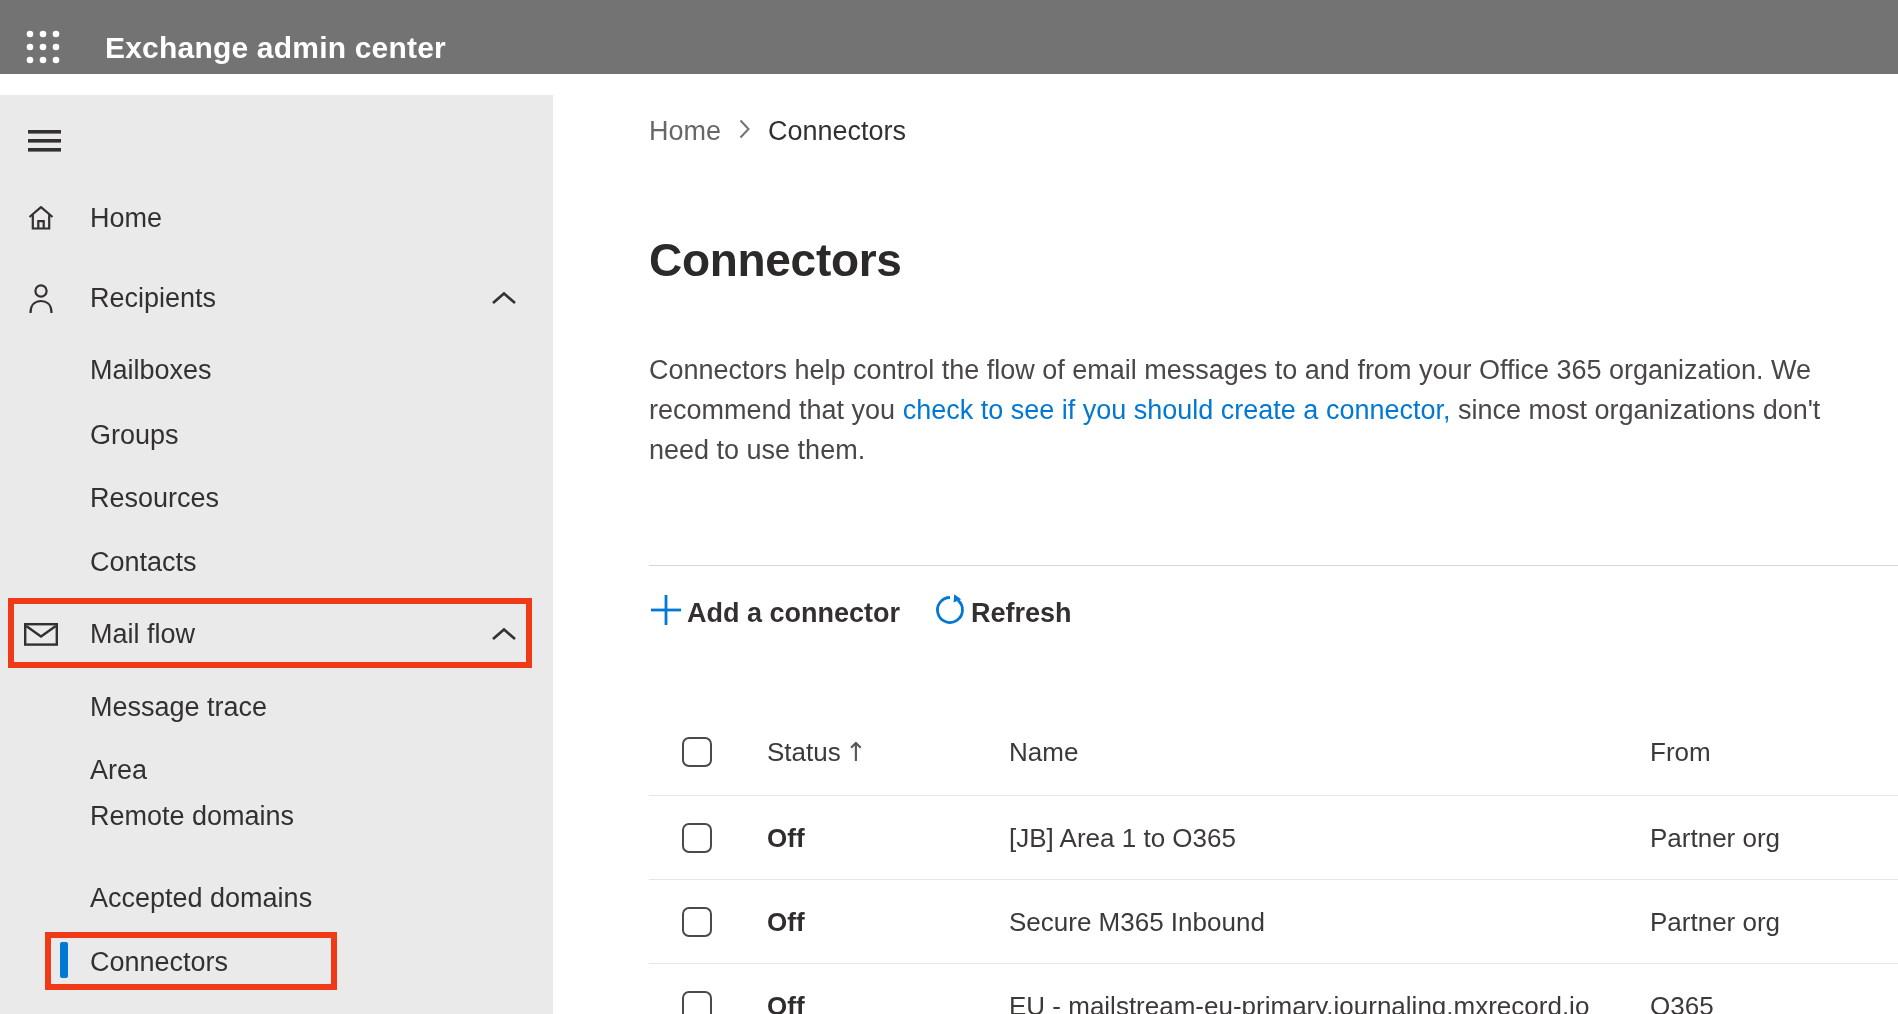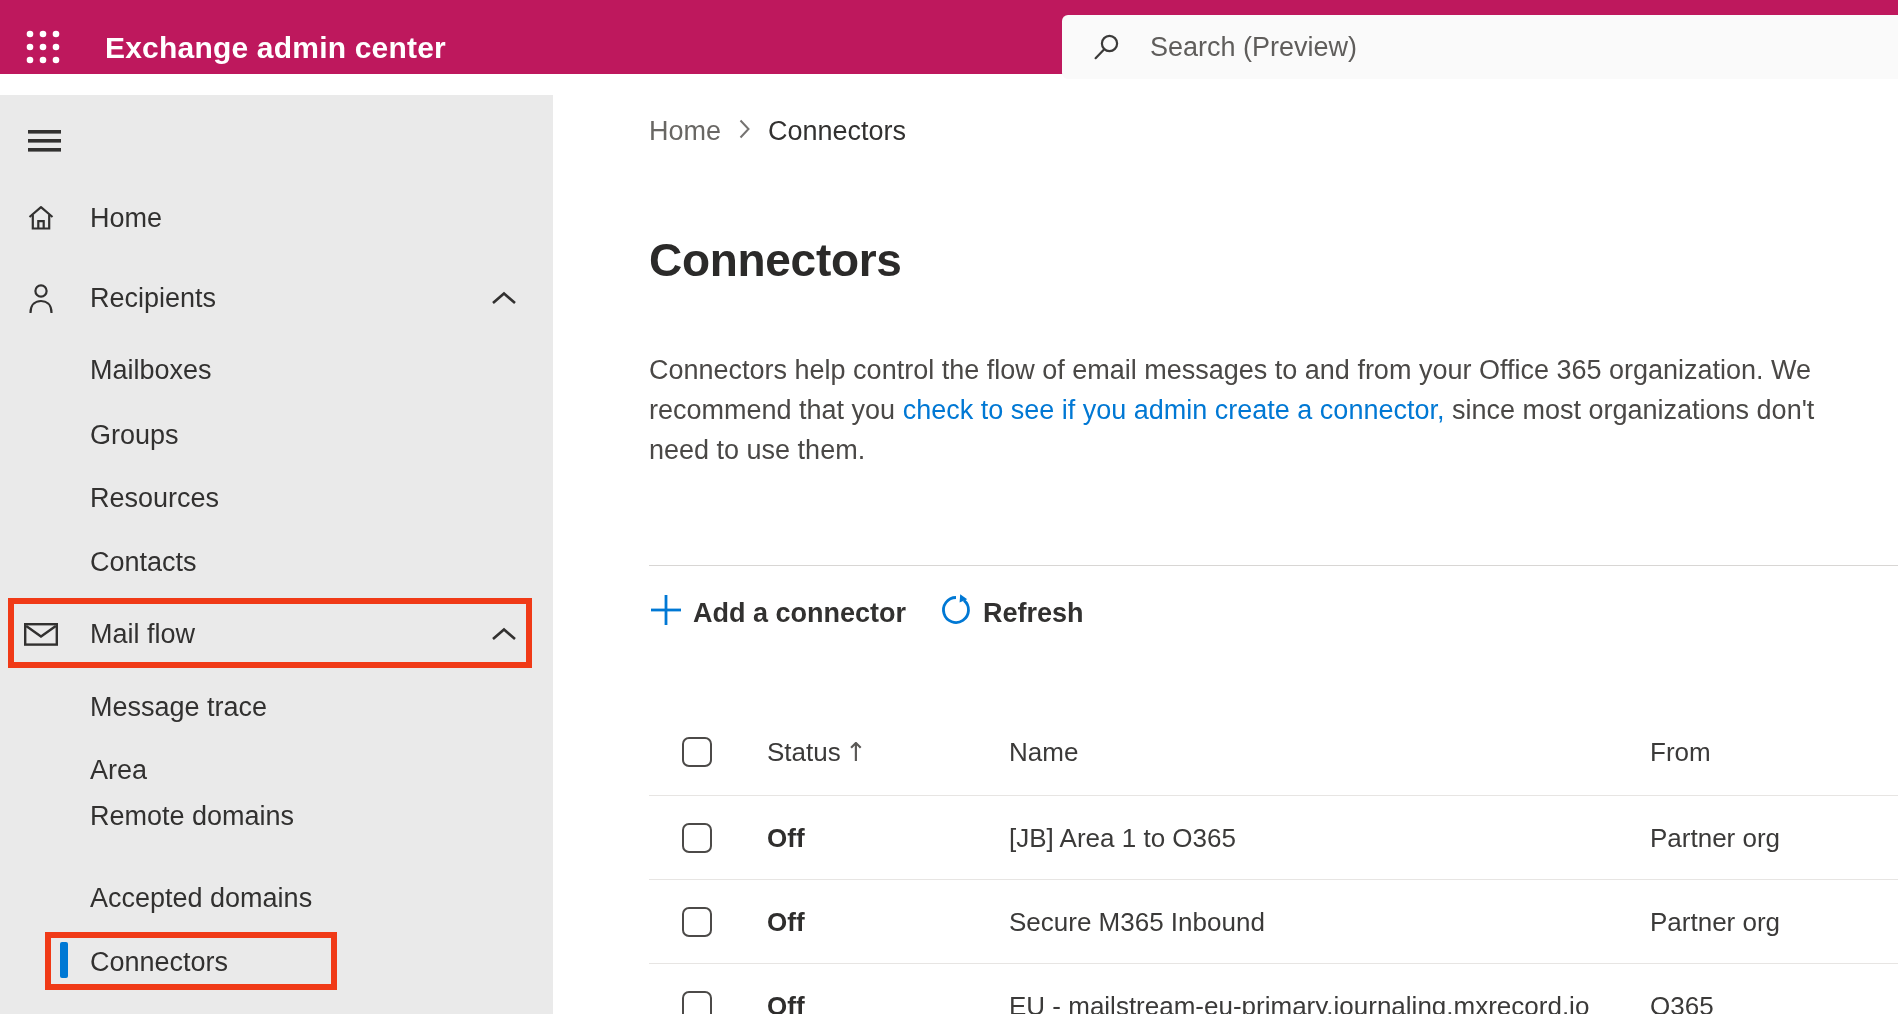--- a/index.html
+++ b/index.html
@@ -1,20 +1,20 @@
 <!DOCTYPE html>
 <html><head>
 <meta charset="utf-8">
 <style>
   html,body{margin:0;padding:0;background:#fff;}
   #app{position:relative;width:1898px;height:1014px;overflow:hidden;background:#fff;
        font-family:"Liberation Sans","DejaVu Sans",sans-serif;color:#323130;}
 
   
-  .topbar{position:absolute;left:0;top:0;width:1898px;height:74px;background:#be185d;}
+  .topbar{position:absolute;left:0;top:0;width:1898px;height:74px;background:#737373;}
   .waffle-btn{position:absolute;left:19px;top:28px;width:40px;height:40px;background:transparent;border:none;cursor:pointer;}
   .app-title{position:absolute;left:105px;top:0;height:95px;display:flex;align-items:center;
              color:#ffffff;font-size:30px;font-weight:700;letter-spacing:.2px;}
   .searchbox{position:absolute;left:1062px;top:15px;width:836px;height:64px;background:#fafafa;border-radius:6px 0 0 6px;}
   .searchbox .mag{position:absolute;left:30px;top:17px;}
   .searchbox input{position:absolute;left:0;top:0;width:100%;height:100%;border:none;outline:none;background:transparent;
                    box-sizing:border-box;padding-left:88px;font-size:27px;color:#323130;
                    font-family:"Liberation Sans","DejaVu Sans",sans-serif;}
   .searchbox input::placeholder{color:#5f5d5b;opacity:1;}
 
@@ -35,21 +35,21 @@
   
   .main{position:absolute;left:553px;top:95px;width:1345px;height:919px;background:#fff;}
   .breadcrumb{position:absolute;left:96px;top:18px;height:36px;display:flex;align-items:center;gap:17px;font-size:27px;}
   .bc-home{color:#696764;cursor:pointer;text-decoration:none;}
   .bc-current{color:#323130;}
   .page-title{position:absolute;left:96px;top:138px;font-size:46px;font-weight:700;color:#2b2a29;letter-spacing:-.3px;}
   .intro{position:absolute;left:96px;top:255px;width:1215px;font-size:27px;line-height:40px;color:#4a4846;}
   .intro a{color:#0078d4;text-decoration:none;cursor:pointer;}
   .divider-toolbar{position:absolute;left:96px;right:0;top:470px;height:1px;background:#d8d6d4;}
   .toolbar{position:absolute;left:96px;top:496px;height:44px;display:flex;align-items:center;}
-  .tool{display:flex;align-items:center;gap:10px;background:none;border:none;cursor:pointer;padding:0;
+  .tool{display:flex;align-items:center;gap:4px;background:none;border:none;cursor:pointer;padding:0;
         font-size:27px;font-weight:700;color:#323130;font-family:"Liberation Sans","DejaVu Sans",sans-serif;}
   .tool + .tool{margin-left:33px;}
 
   
   .thead{position:absolute;left:96px;right:16px;top:630px;height:54px;}
   .trow{position:absolute;left:96px;right:0;height:84px;border-top:1px solid #e7e5e3;cursor:pointer;}
   .trow.r0{top:700px;} .trow.r1{top:784px;} .trow.r2{top:868px;}
   .cellpos{position:absolute;top:50%;transform:translateY(-50%);white-space:nowrap;}
   .c-check{left:33px;} .c-status{left:118px;} .c-arrow{left:196px;} .c-name{left:360px;} .c-from{left:1001px;}
   .hdr-text{font-size:26px;color:#3b3a39;}
@@ -75,29 +75,20 @@
               <circle cx="18" cy="18" r="3.3"></circle>
               <circle cx="31" cy="18" r="3.3"></circle>
             <circle cx="5" cy="31" r="3.3"></circle>
               <circle cx="18" cy="31" r="3.3"></circle>
               <circle cx="31" cy="31" r="3.3"></circle>
           </g>
         </svg>
       </span>
     </button>
     <div class="app-title">Exchange admin center</div>
-    <div class="searchbox">
-      <span class="mag">
-        <svg width="30" height="30" viewBox="0 0 30 30">
-          <circle cx="17.5" cy="11.5" r="7.6" fill="none" stroke="#3b3a39" stroke-width="2.2"></circle>
-          <line x1="12" y1="17.4" x2="3.6" y2="26.2" stroke="#3b3a39" stroke-width="2.2" stroke-linecap="round"></line>
-        </svg>
-      </span>
-      <input type="text" placeholder="Search (Preview)" style="">
-    </div>
   </div>
 
   <div class="sidebar">
     <button class="hamburger">
       <span>
         <svg width="33" height="22" viewBox="0 0 33 22">
           <rect x="0" y="0" width="33" height="3.6" fill="#323130"></rect>
           <rect x="0" y="9" width="33" height="3.6" fill="#323130"></rect>
           <rect x="0" y="18" width="33" height="3.6" fill="#323130"></rect>
         </svg>
@@ -187,21 +178,21 @@
         <svg width="13" height="22" viewBox="0 0 13 22">
           <path d="M2.5 2.5 L10.5 11 L2.5 19.5" fill="none" stroke="#757371" stroke-width="2"></path>
         </svg>
       </span>
       <span class="bc-current">Connectors</span>
     </div>
 
     <div class="page-title">Connectors</div>
 
     <div class="intro">
-      <span>Connectors help control the flow of email messages to and from your Office 365 organization. We recommend that you </span><a>check to see if you admin create a connector,</a><span> since most organizations don't need to use them.</span>
+      <span>Connectors help control the flow of email messages to and from your Office 365 organization. We recommend that you </span><a>check to see if you should create a connector,</a><span> since most organizations don't need to use them.</span>
     </div>
 
     <div class="divider-toolbar"></div>
 
     <div class="toolbar">
       <button class="tool">
         <span>
           <svg width="34" height="34" viewBox="0 0 34 34">
             <line x1="17" y1="2" x2="17" y2="32" stroke="#0078d4" stroke-width="2.8"></line>
             <line x1="2" y1="17" x2="32" y2="17" stroke="#0078d4" stroke-width="2.8"></line>

